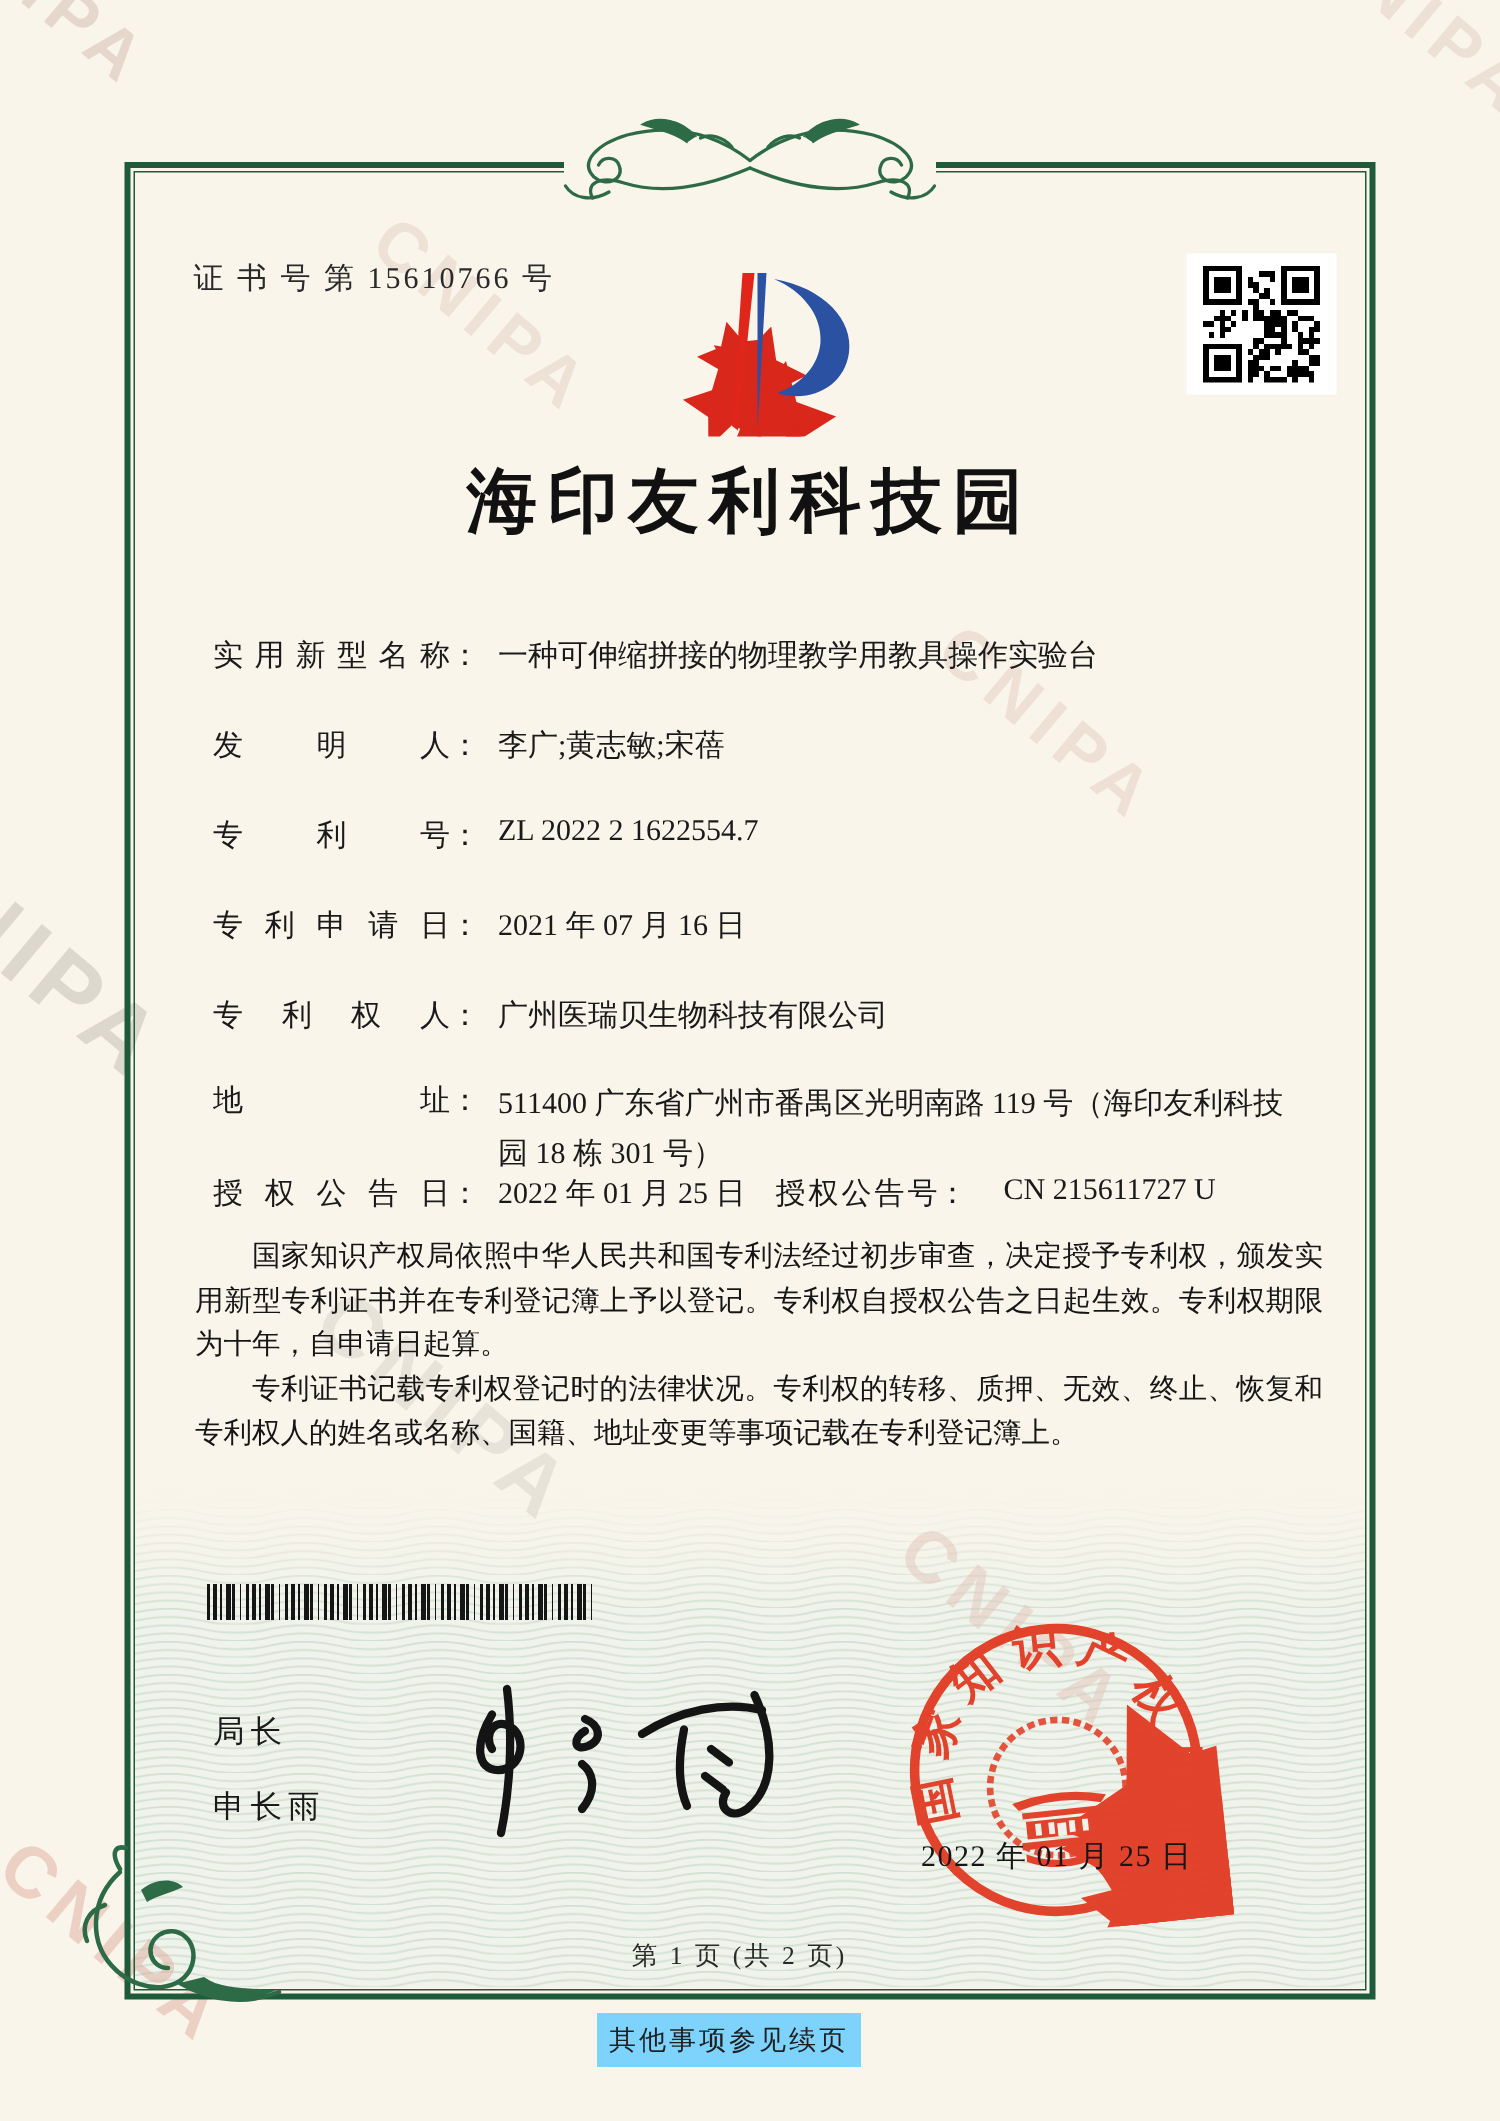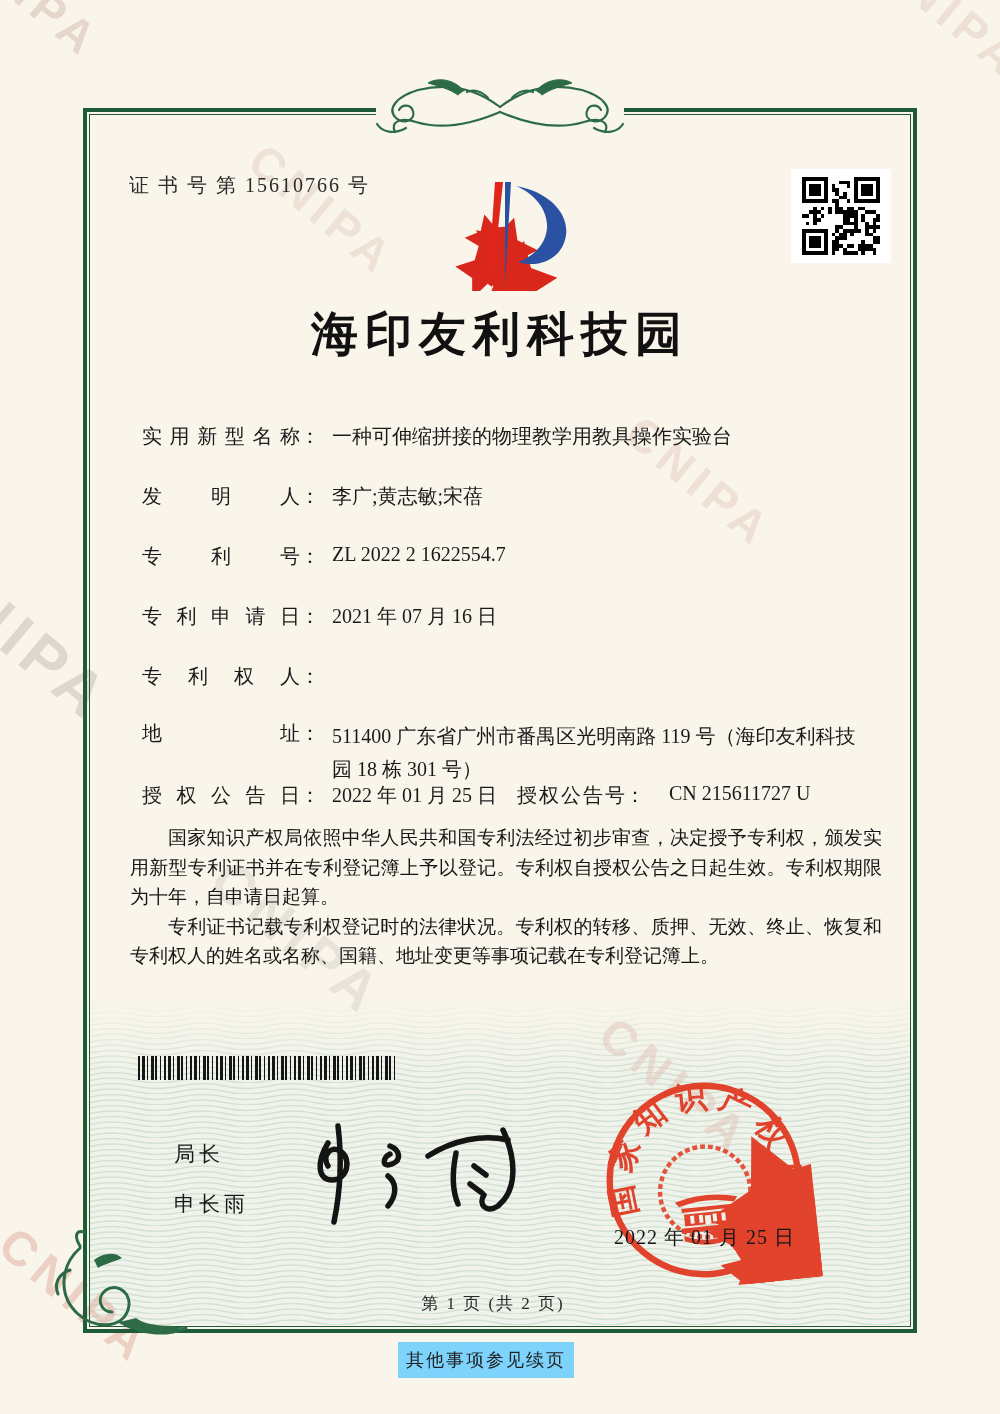--- a/index.html
+++ b/index.html
@@ -79,21 +79,21 @@
     position:absolute; left:138px; top:1056px; width:260px; height:24px; z-index:5;
     background:repeating-linear-gradient(90deg,
       #151515 0 2px, rgba(0,0,0,0) 2px 4px,
       #151515 4px 7px, rgba(0,0,0,0) 7px 9px,
       #151515 9px 10px, rgba(0,0,0,0) 10px 13px,
       #151515 13px 16px, rgba(0,0,0,0) 16px 17px,
       #151515 17px 19px, rgba(0,0,0,0) 19px 22px,
       #151515 22px 23px, rgba(0,0,0,0) 23px 26px);
   }
   .director{position:absolute; left:142px; top:1140px; z-index:5; font-size:21px; letter-spacing:4px;}
-  .director div{margin-bottom:22px;margin-left:32px;}
+  .director div{margin-bottom:22px;}
   .signature{position:absolute; left:298px; top:1118px; z-index:6;}
   .seal{position:absolute; left:596px; top:1072px; z-index:6; transform:rotate(-6deg); opacity:.95;}
   .seal-date{
     position:absolute; left:612px; top:1224px; width:185px; z-index:7;
     text-align:center; font-size:20px; letter-spacing:1px; color:#161616;
   }
   .page-num{
     position:absolute; left:83px; top:1292px; width:786px; z-index:5;
     text-align:center; font-size:17px; color:#2a2a2a; letter-spacing:2px;padding-left:17px;
   }
@@ -351,20 +351,21 @@
       <span class="val">2021 年 07 月 16 日</span>
     </div>
     <div class="frow r5">
       <span class="lab char-justify">
           <span>专</span>
           <span>利</span>
           <span>权</span>
           <span>人</span>
         </span>
         <span class="colon">：</span>
+      <span class="val">广州医瑞贝生物科技有限公司</span>
     </div>
     <div class="frow r6">
       <span class="lab char-justify">
           <span>地</span>
           <span>址</span>
         </span>
         <span class="colon">：</span>
       <span class="val">511400 广东省广州市番禺区光明南路 119 号（海印友利科技园 18 栋 301 号）</span>
     </div>
     <div class="frow r7 r7wrap">

